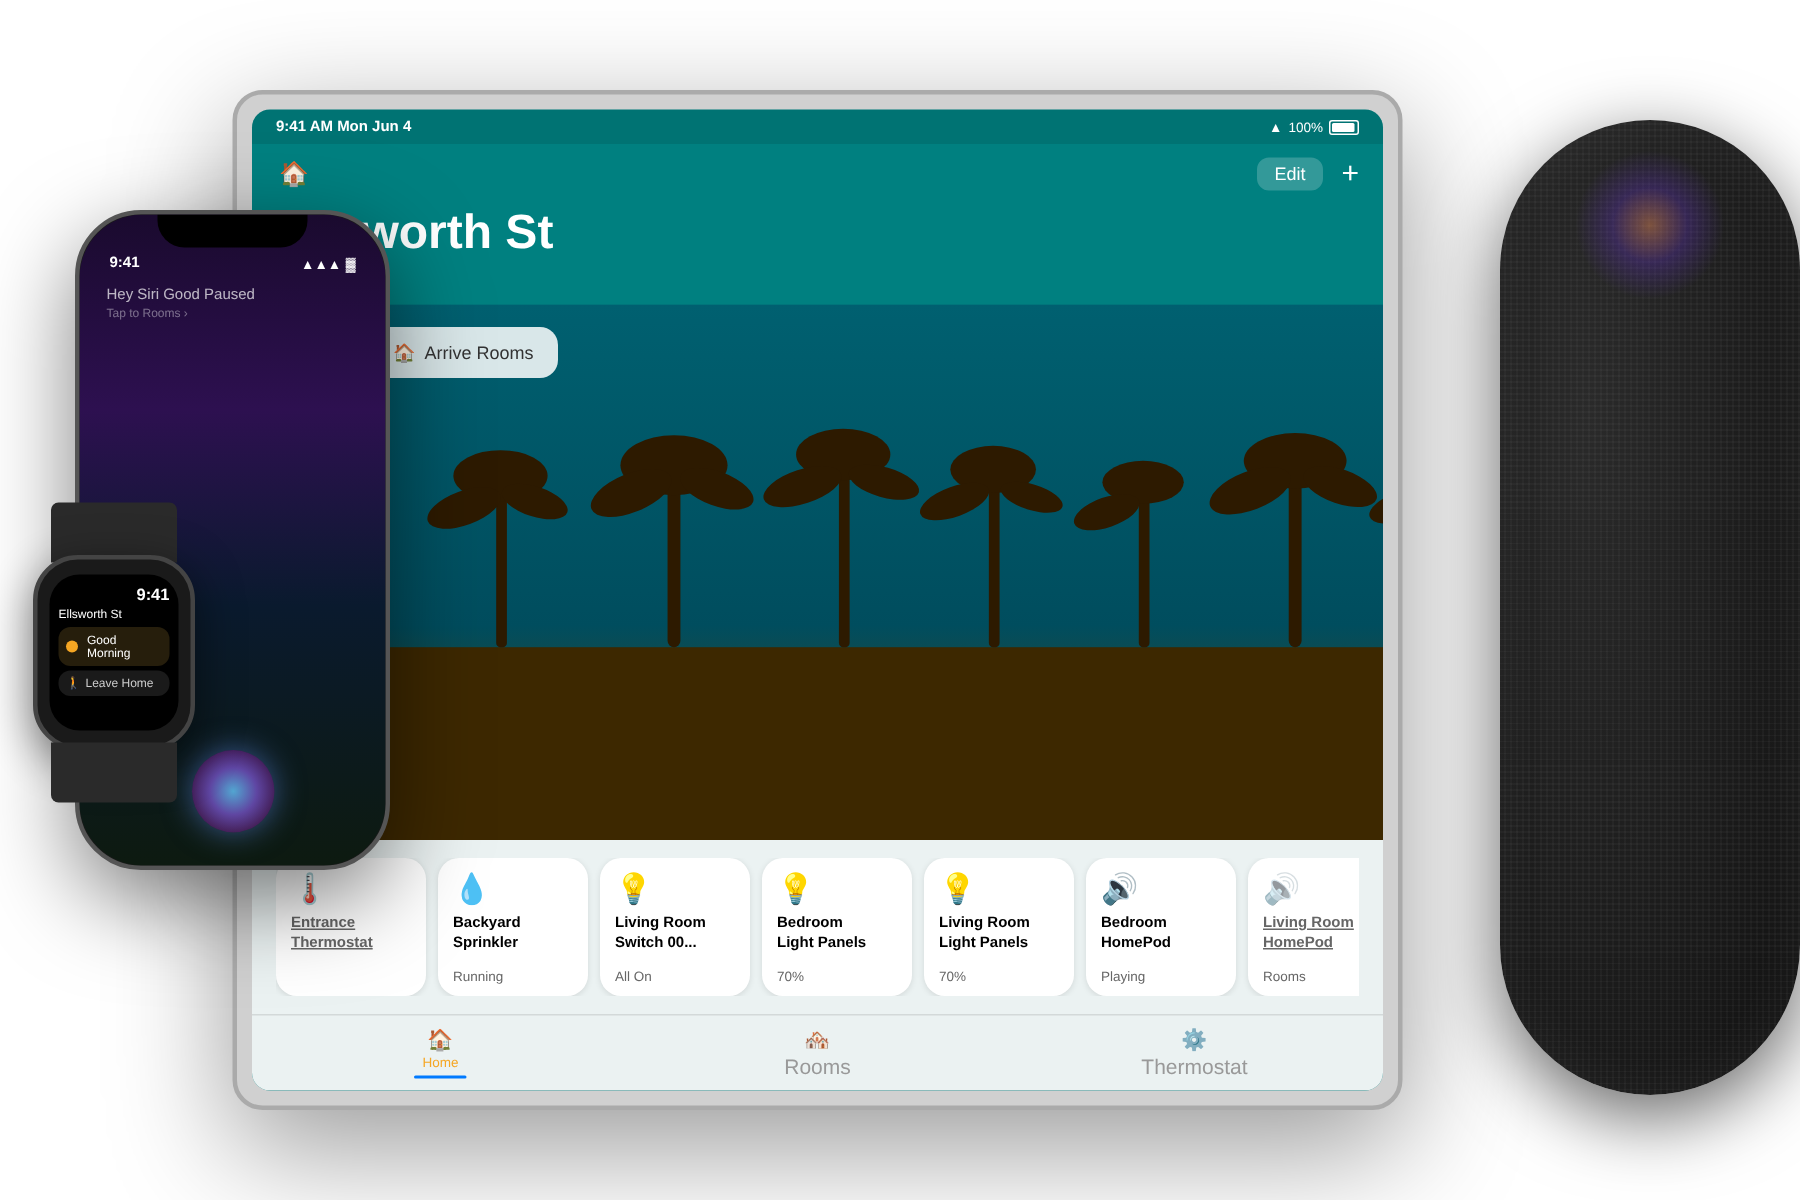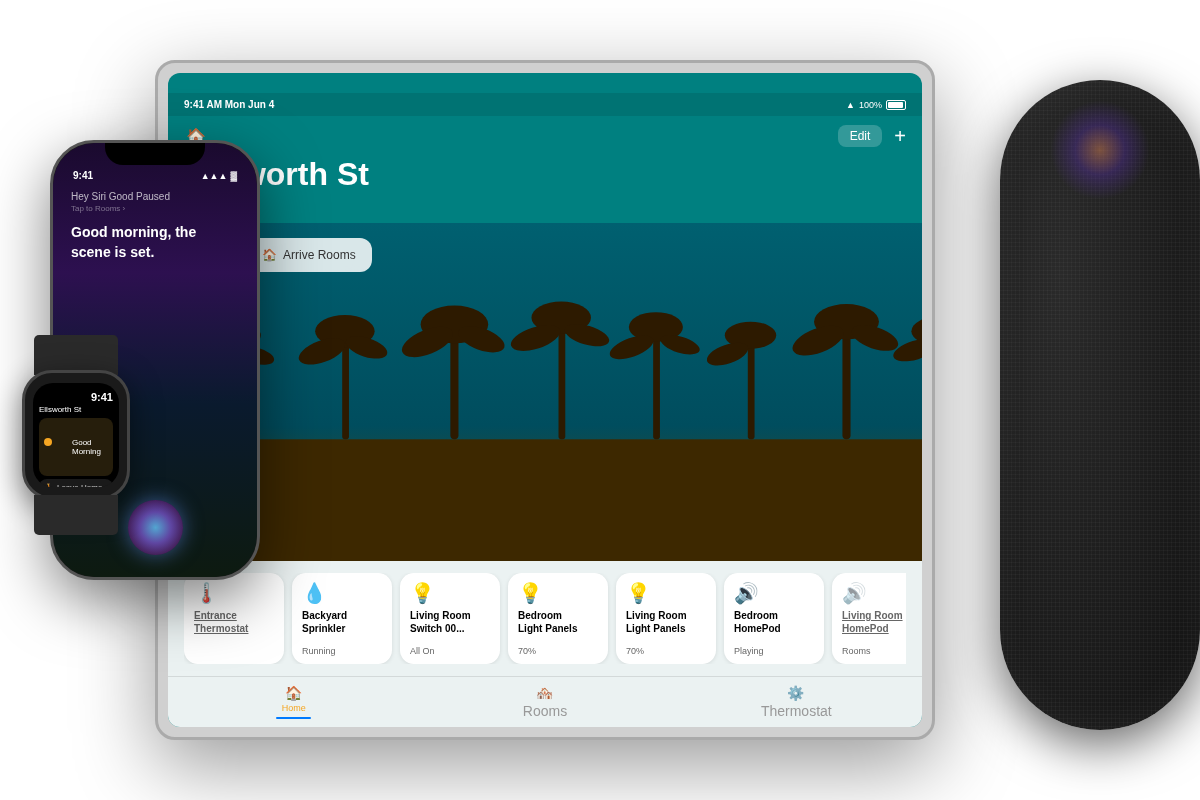--- a/index.html
+++ b/index.html
@@ -62,24 +62,25 @@
     }
     .watch-location {
       color: white;
       font-size: 8px;
       margin-top: 2px;
       font-weight: 500;
     }
     .watch-item {
       background: rgba(255,200,80,0.15);
       border-radius: 8px;
-      padding: 20px 5px;
+      padding: 4px 5px;
       margin-top: 4px;
       display: flex;
-      gap: 20px;
+      align-items: center;
+      gap: 6px;
     }
     .watch-item-dot {
       width: 8px;
       height: 8px;
       border-radius: 50%;
       background: #f5a623;
       flex-shrink: 0;
     }
     .watch-item-text {
       color: white;
@@ -243,21 +244,20 @@
       display: flex;
       flex-direction: column;
     }
     .ipad-status-bar {
       display: flex;
       justify-content: space-between;
       align-items: center;
       padding: 6px 16px;
       background: rgba(0,0,0,0.1);
       flex-shrink: 0;
-      margin-top: 20px;
     }
     .ipad-time-info {
       color: white;
       font-size: 10px;
       font-weight: 600;
     }
     .ipad-battery-info {
       display: flex;
       align-items: center;
       gap: 4px;
@@ -507,21 +507,20 @@
         <div class="iphone-status-bar">
           <span class="iphone-time">9:41</span>
           <div class="iphone-icons">
             <span style="color:white;font-size:9px;">▲▲▲</span>
             <span style="color:white;font-size:9px;">▓</span>
           </div>
         </div>
         <div class="iphone-siri-area">
           <div class="siri-command">Hey Siri Good Paused</div>
           <div class="siri-tap-edit">Tap to Rooms  ›</div>
-          <div class="siri-response">Good morning, the scene is set.</div>
           <div class="siri-wave">
             <div class="siri-orb"></div>
           </div>
         </div>
       </div>
     </div>
   </div>
 
   <div class="ipad">
     <div class="ipad-body">

